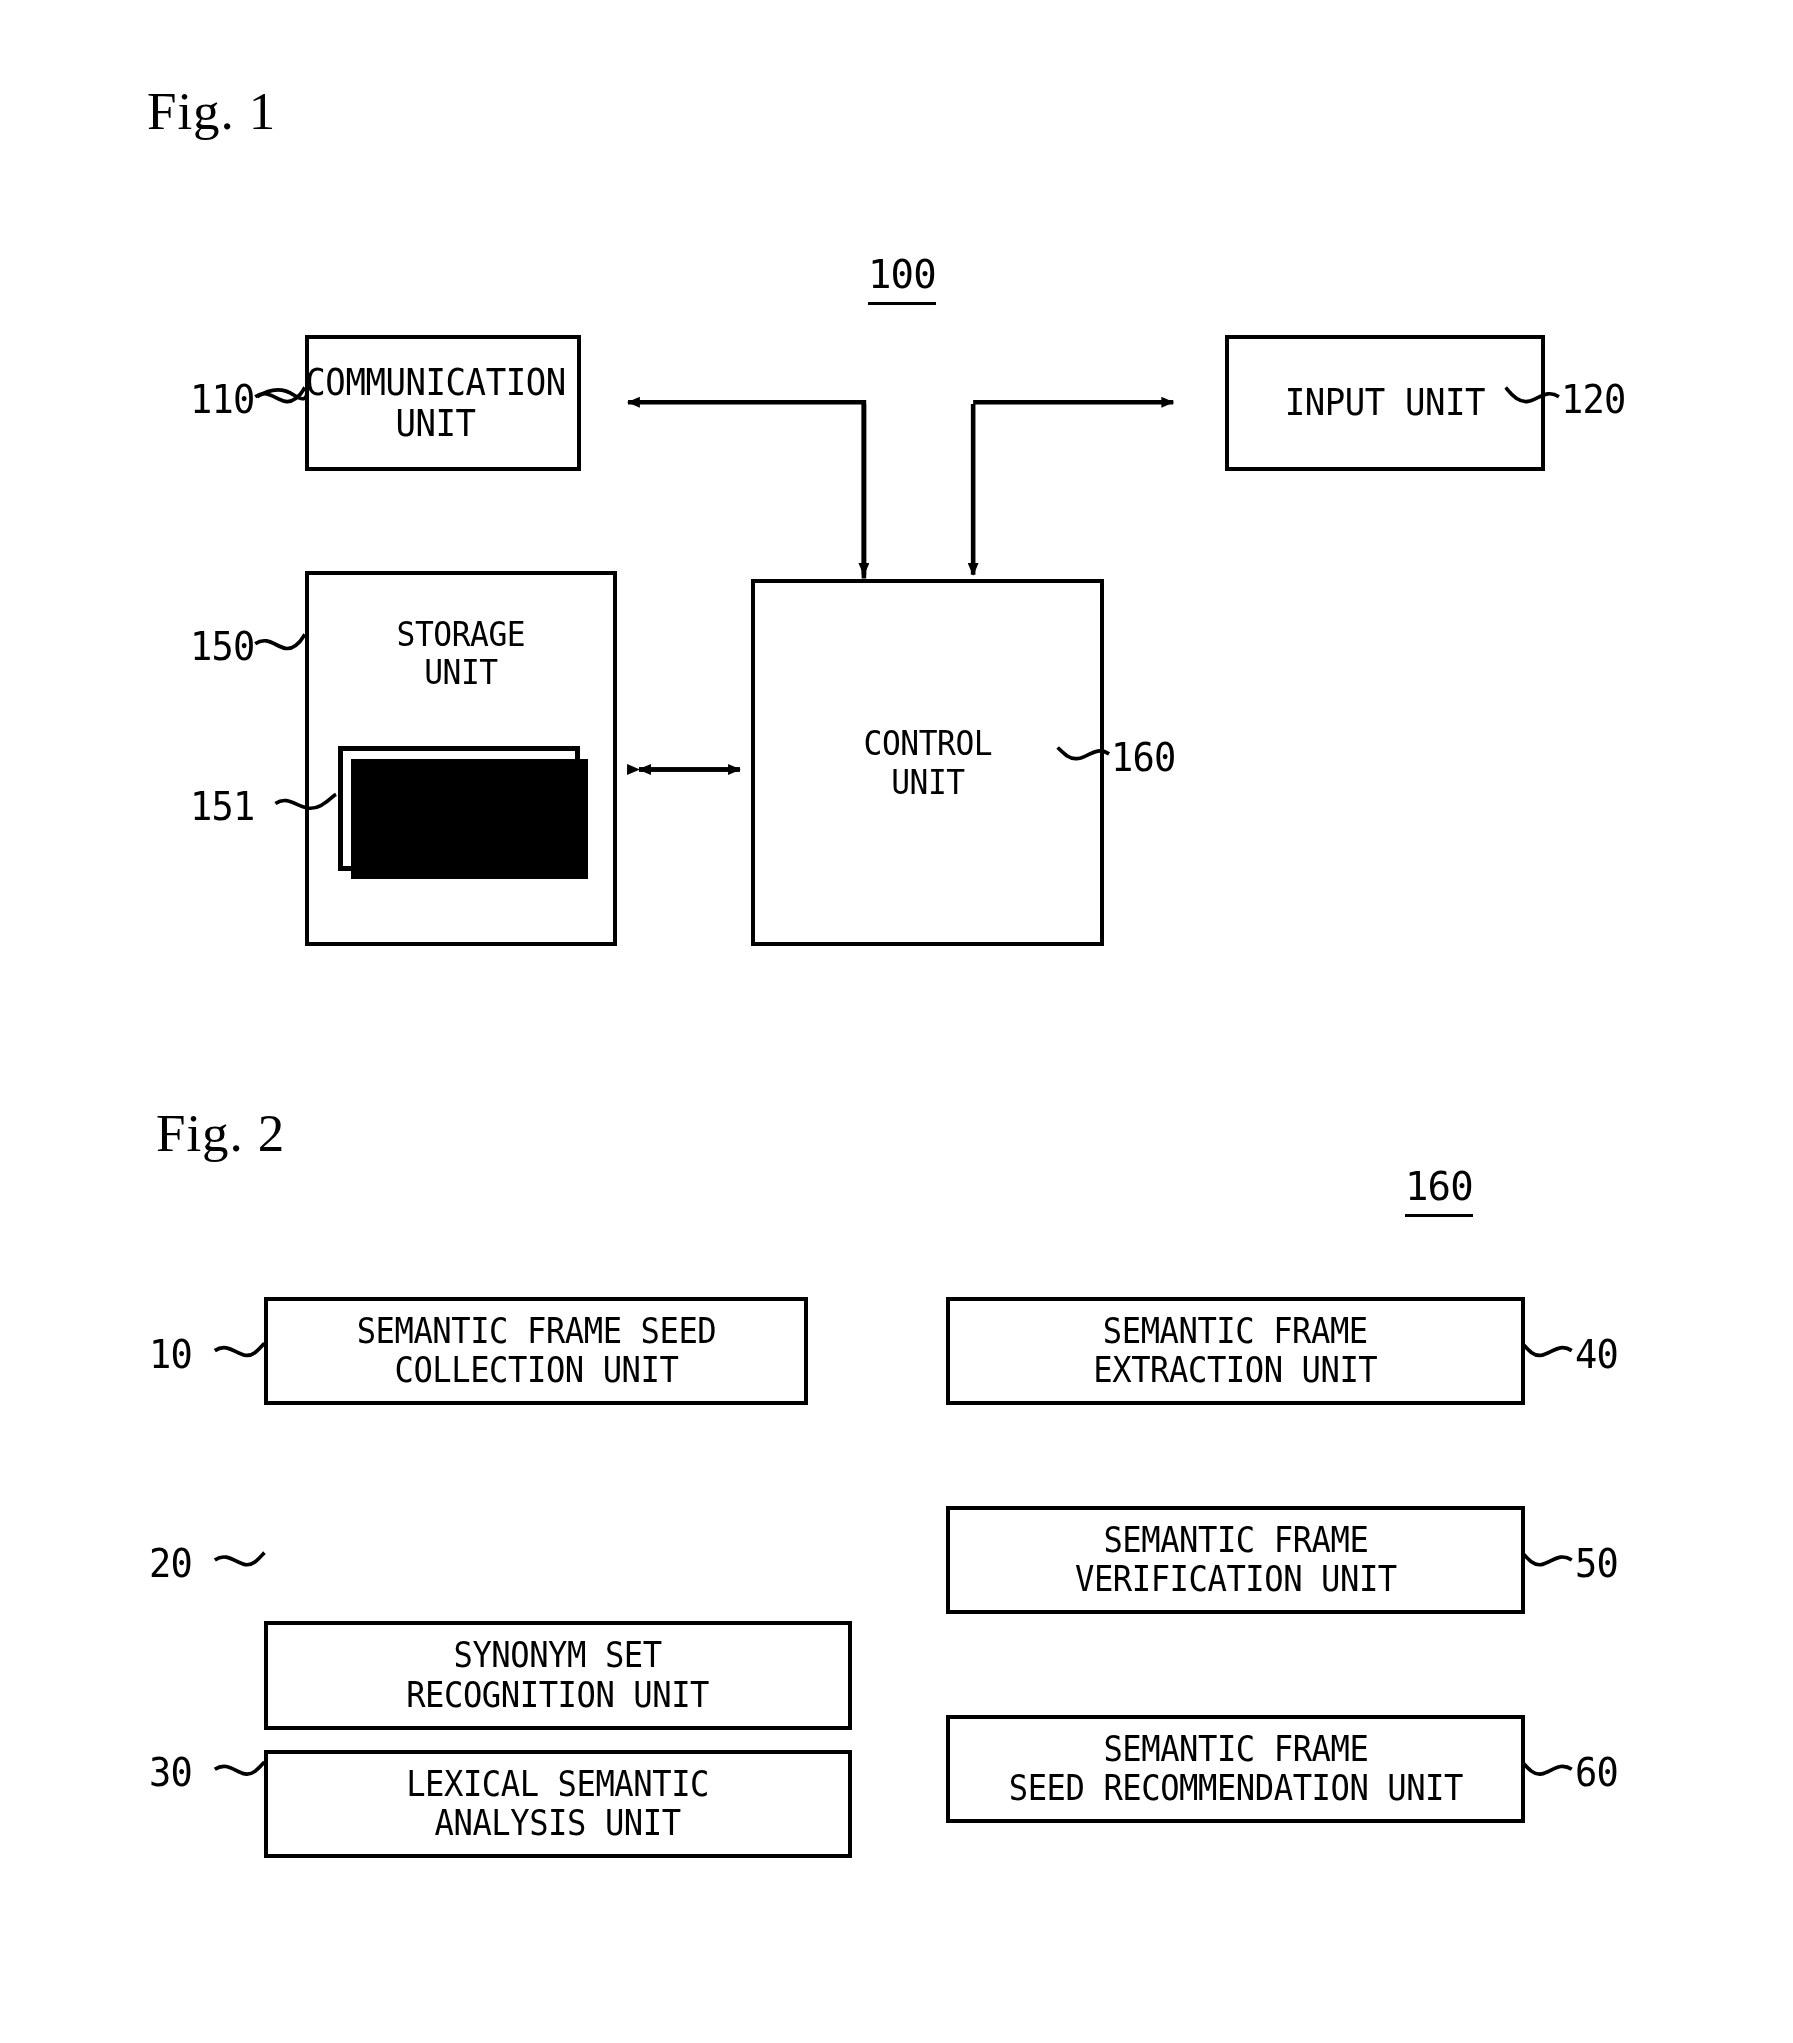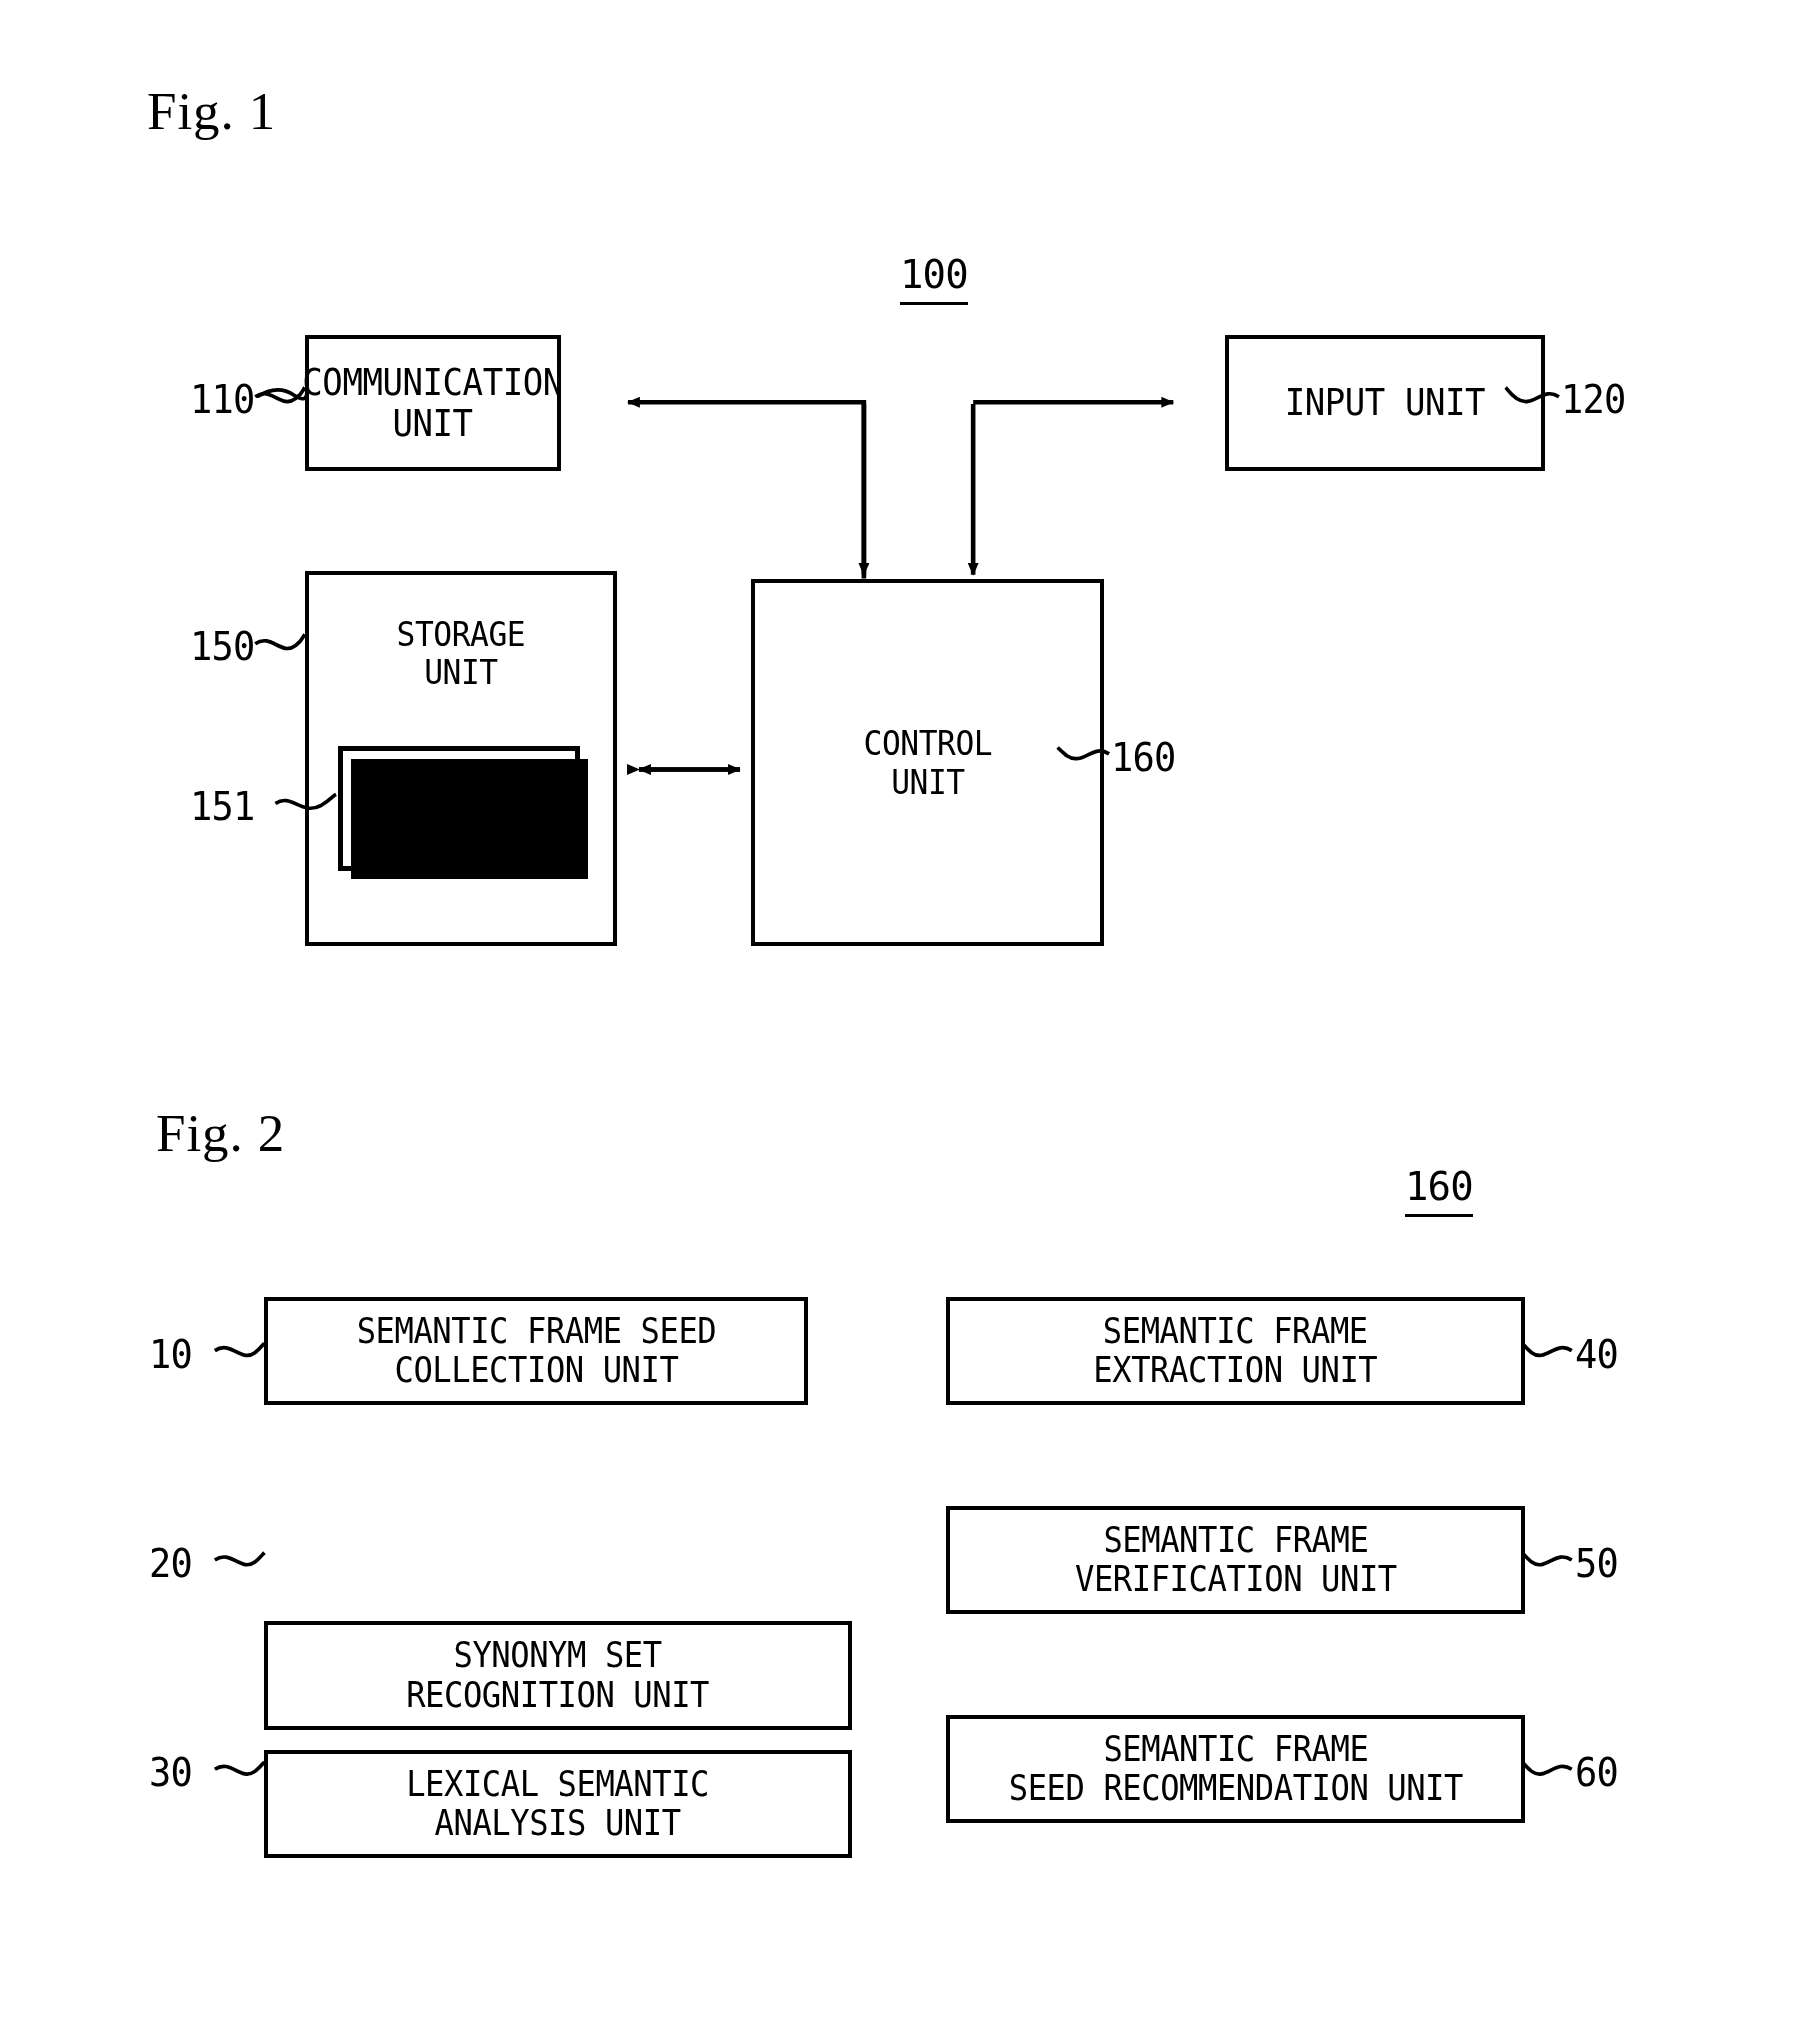--- a/index.html
+++ b/index.html
@@ -88,23 +88,23 @@
     height: 2043px;
     pointer-events: none;
     z-index: 5;
   }
 </style>
 </head>
 <body>
 
 <div class="fig-title" style="left:147px; top:81px;">Fig. 1</div>
 
-<div class="ref-underline" style="left:868px; top:252px;margin-left:32px;">100</div>
-
-<div class="pbox" style="left:305px; top:335px; width:256px; height:136px;">
+<div class="ref-underline" style="left:868px; top:252px;">100</div>
+
+<div class="pbox" style="left:305px; top:335px; width:276px; height:136px;justify-content:flex-end;">
   <div class="pbox-label" style="font-size:37px;">COMMUNICATION
 UNIT</div>
 </div>
 <div class="ref" style="left:190px; top:377px;">110</div>
 
 <div class="pbox" style="left:1185px; top:335px; width:320px; height:136px;margin-left:40px;">
   <div class="pbox-label" style="font-size:37px;">INPUT UNIT</div>
 </div>
 <div class="ref" style="left:1561px; top:377px;">120</div>
 

